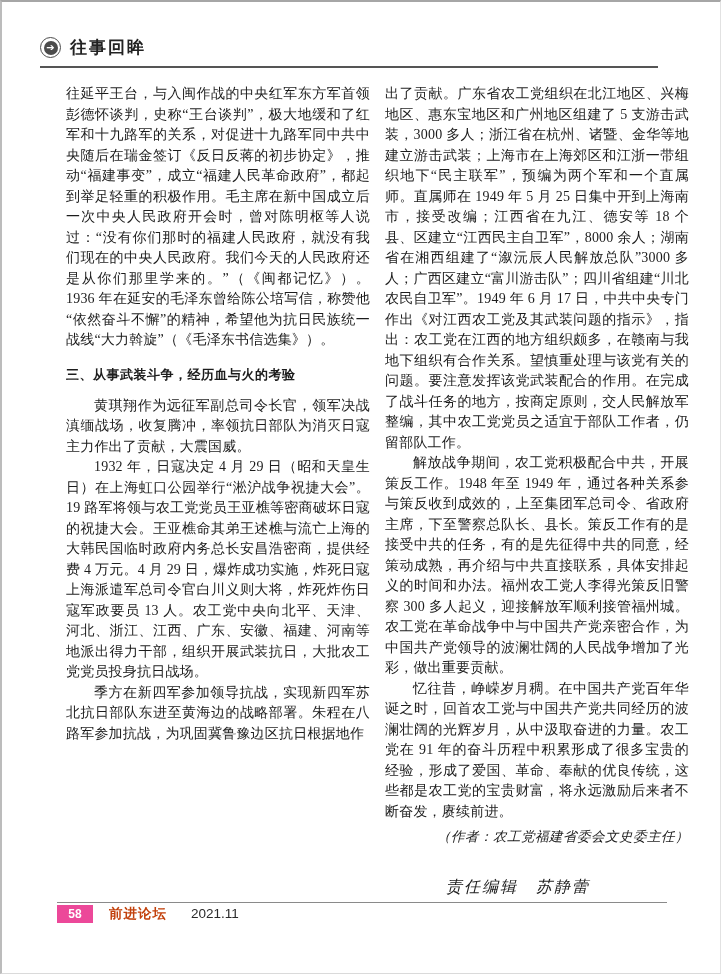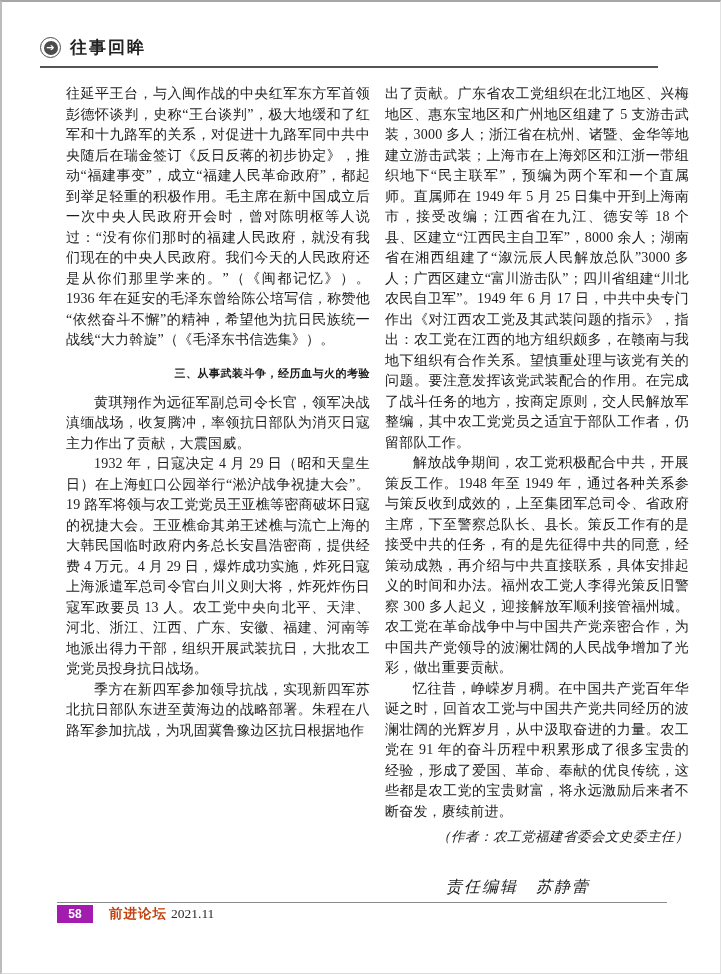--- a/index.html
+++ b/index.html
@@ -43,22 +43,22 @@
   .col{width:304px;}
   .col p{
     margin:0;
     font-size:14px;line-height:20.5px;
     text-align:justify;
     text-indent:2em;
     letter-spacing:0.2px;
   }
   .col p.no-indent{text-indent:0;}
   .section-heading{
-    font-weight:bold;font-size:11px;
-    text-align:right;
+    font-weight:bold;font-size:13px;
+    text-align:left;
     margin:15px 0 12px 0;
     font-family:"Liberation Sans","DejaVu Sans",sans-serif;
     letter-spacing:0.5px;
   }
   .author-note{
     margin-top:5px;
     font-size:13.5px;line-height:20px;
     text-align:right;
     font-style:italic;
     letter-spacing:0.5px;
@@ -71,32 +71,32 @@
     font-style:italic;
     letter-spacing:2px;
   }
   
   .footer{
     position:absolute;left:55px;bottom:50px;width:610px;
     border-top:1.5px solid #8a8a8a;
   }
   .footer-row{display:flex;align-items:center;gap:16px;margin-top:1px;}
   .page-num-box{
-    width:36px;height:18px;background:#a21caf;color:#ffffff;
+    width:36px;height:18px;background:#ec4899;color:#ffffff;
     display:flex;align-items:center;justify-content:center;
     font-family:"Liberation Sans","DejaVu Sans",sans-serif;
     font-size:12px;font-weight:bold;
   }
   .journal-name{
     font-family:"Liberation Sans","DejaVu Sans",sans-serif;
     font-weight:bold;font-size:13.5px;color:#c2410c;letter-spacing:1px;
   }
   .journal-issue{
-    font-family:Liberation Serif, serif;
-    font-size:13.5px;color:#2a2a2a;margin-left:0;
+    font-family:Liberation Sans, sans-serif;
+    font-size:13.5px;color:#2a2a2a;margin-left:20px;
   }
 </style>
 </head>
 <body>
 
 <div class="page">
 
   <div class="header">
     <div class="brand-row">
       <span class="circle-icon">

